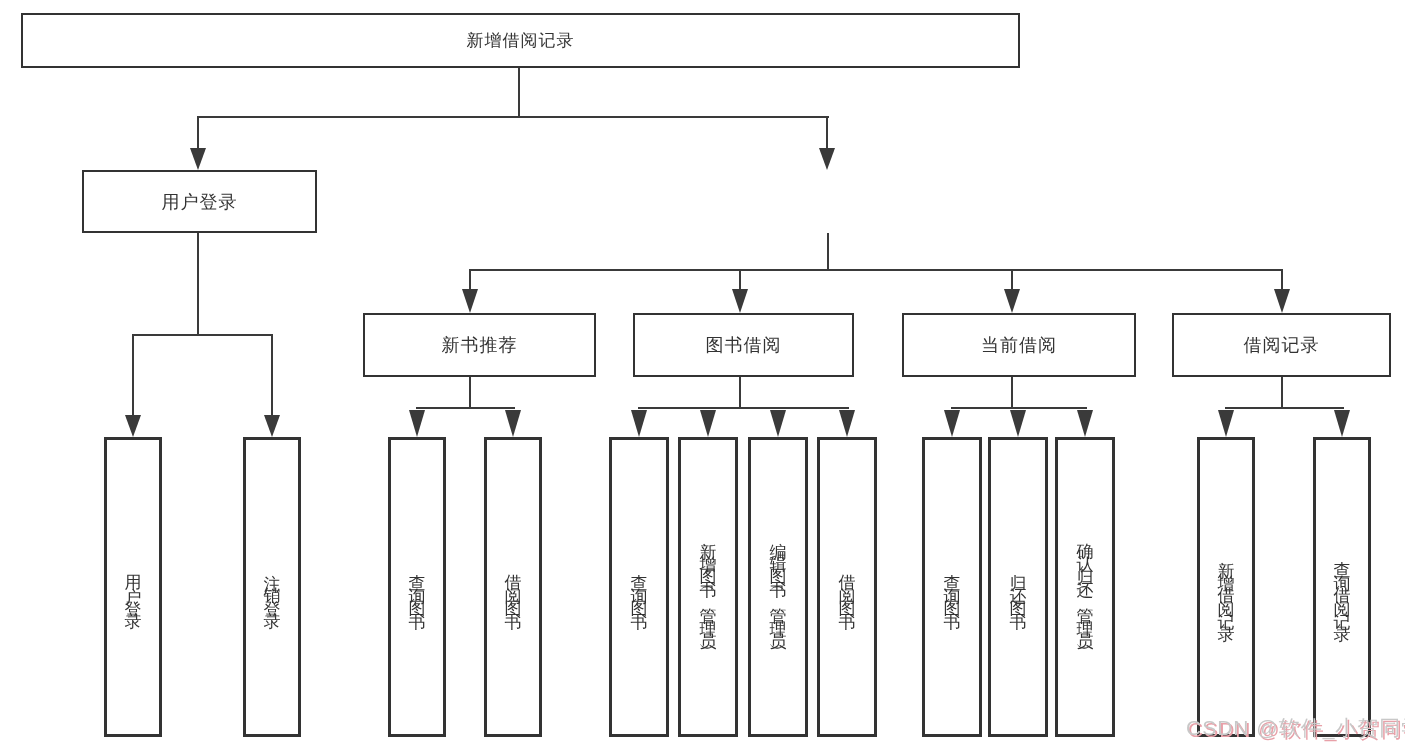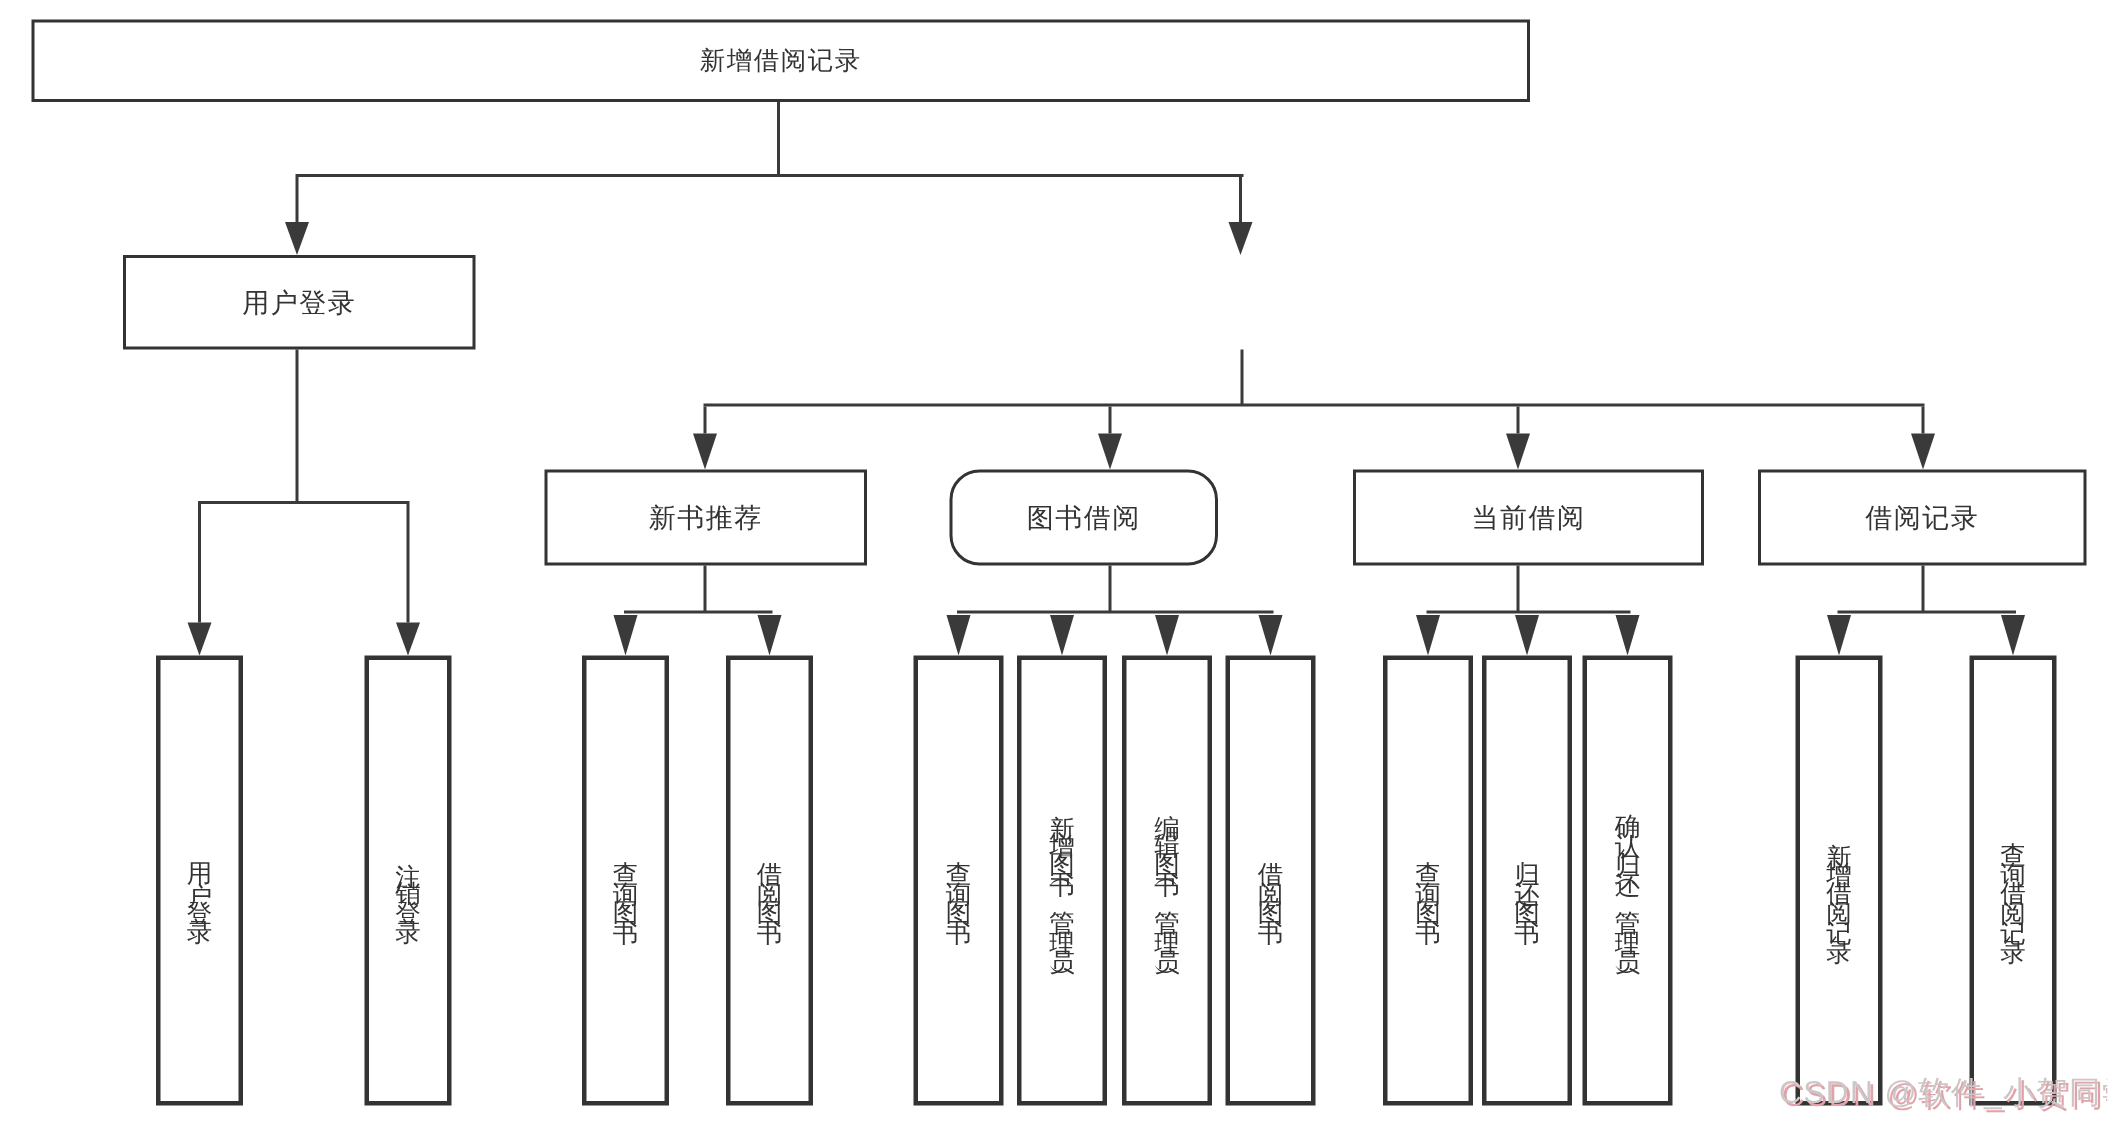--- a/index.html
+++ b/index.html
@@ -68,24 +68,24 @@
   <i class="hl" style="left:469px;top:269px;width:814px"></i>
   <i class="vl" style="left:469px;top:271px;height:18px"></i>
   <i class="vl" style="left:739px;top:271px;height:18px"></i>
   <i class="vl" style="left:1011px;top:271px;height:18px"></i>
   <i class="vl" style="left:1281px;top:271px;height:18px"></i>
   <i class="ar ar24" style="left:462px;top:289px"></i>
   <i class="ar ar24" style="left:732px;top:289px"></i>
   <i class="ar ar24" style="left:1004px;top:289px"></i>
   <i class="ar ar24" style="left:1274px;top:289px"></i>
 
-  <div class="box" style="left:363px;top:313px;width:215px;height:64px;">
+  <div class="box" style="left:363px;top:313px;width:233px;height:64px;">
     <span>新书推荐</span>
   </div>
-  <div class="box" style="left:633px;top:313px;width:179px;height:64px;border-radius:20px;">
+  <div class="box" style="left:633px;top:313px;width:221px;height:64px;">
     <span>图书借阅</span>
   </div>
   <div class="box" style="left:902px;top:313px;width:234px;height:64px;">
     <span>当前借阅</span>
   </div>
   <div class="box" style="left:1172px;top:313px;width:219px;height:64px;justify-content:center;">
     <span>借阅记录</span>
   </div>
 
   <i class="vl" style="left:469px;top:377px;height:31px"></i>

